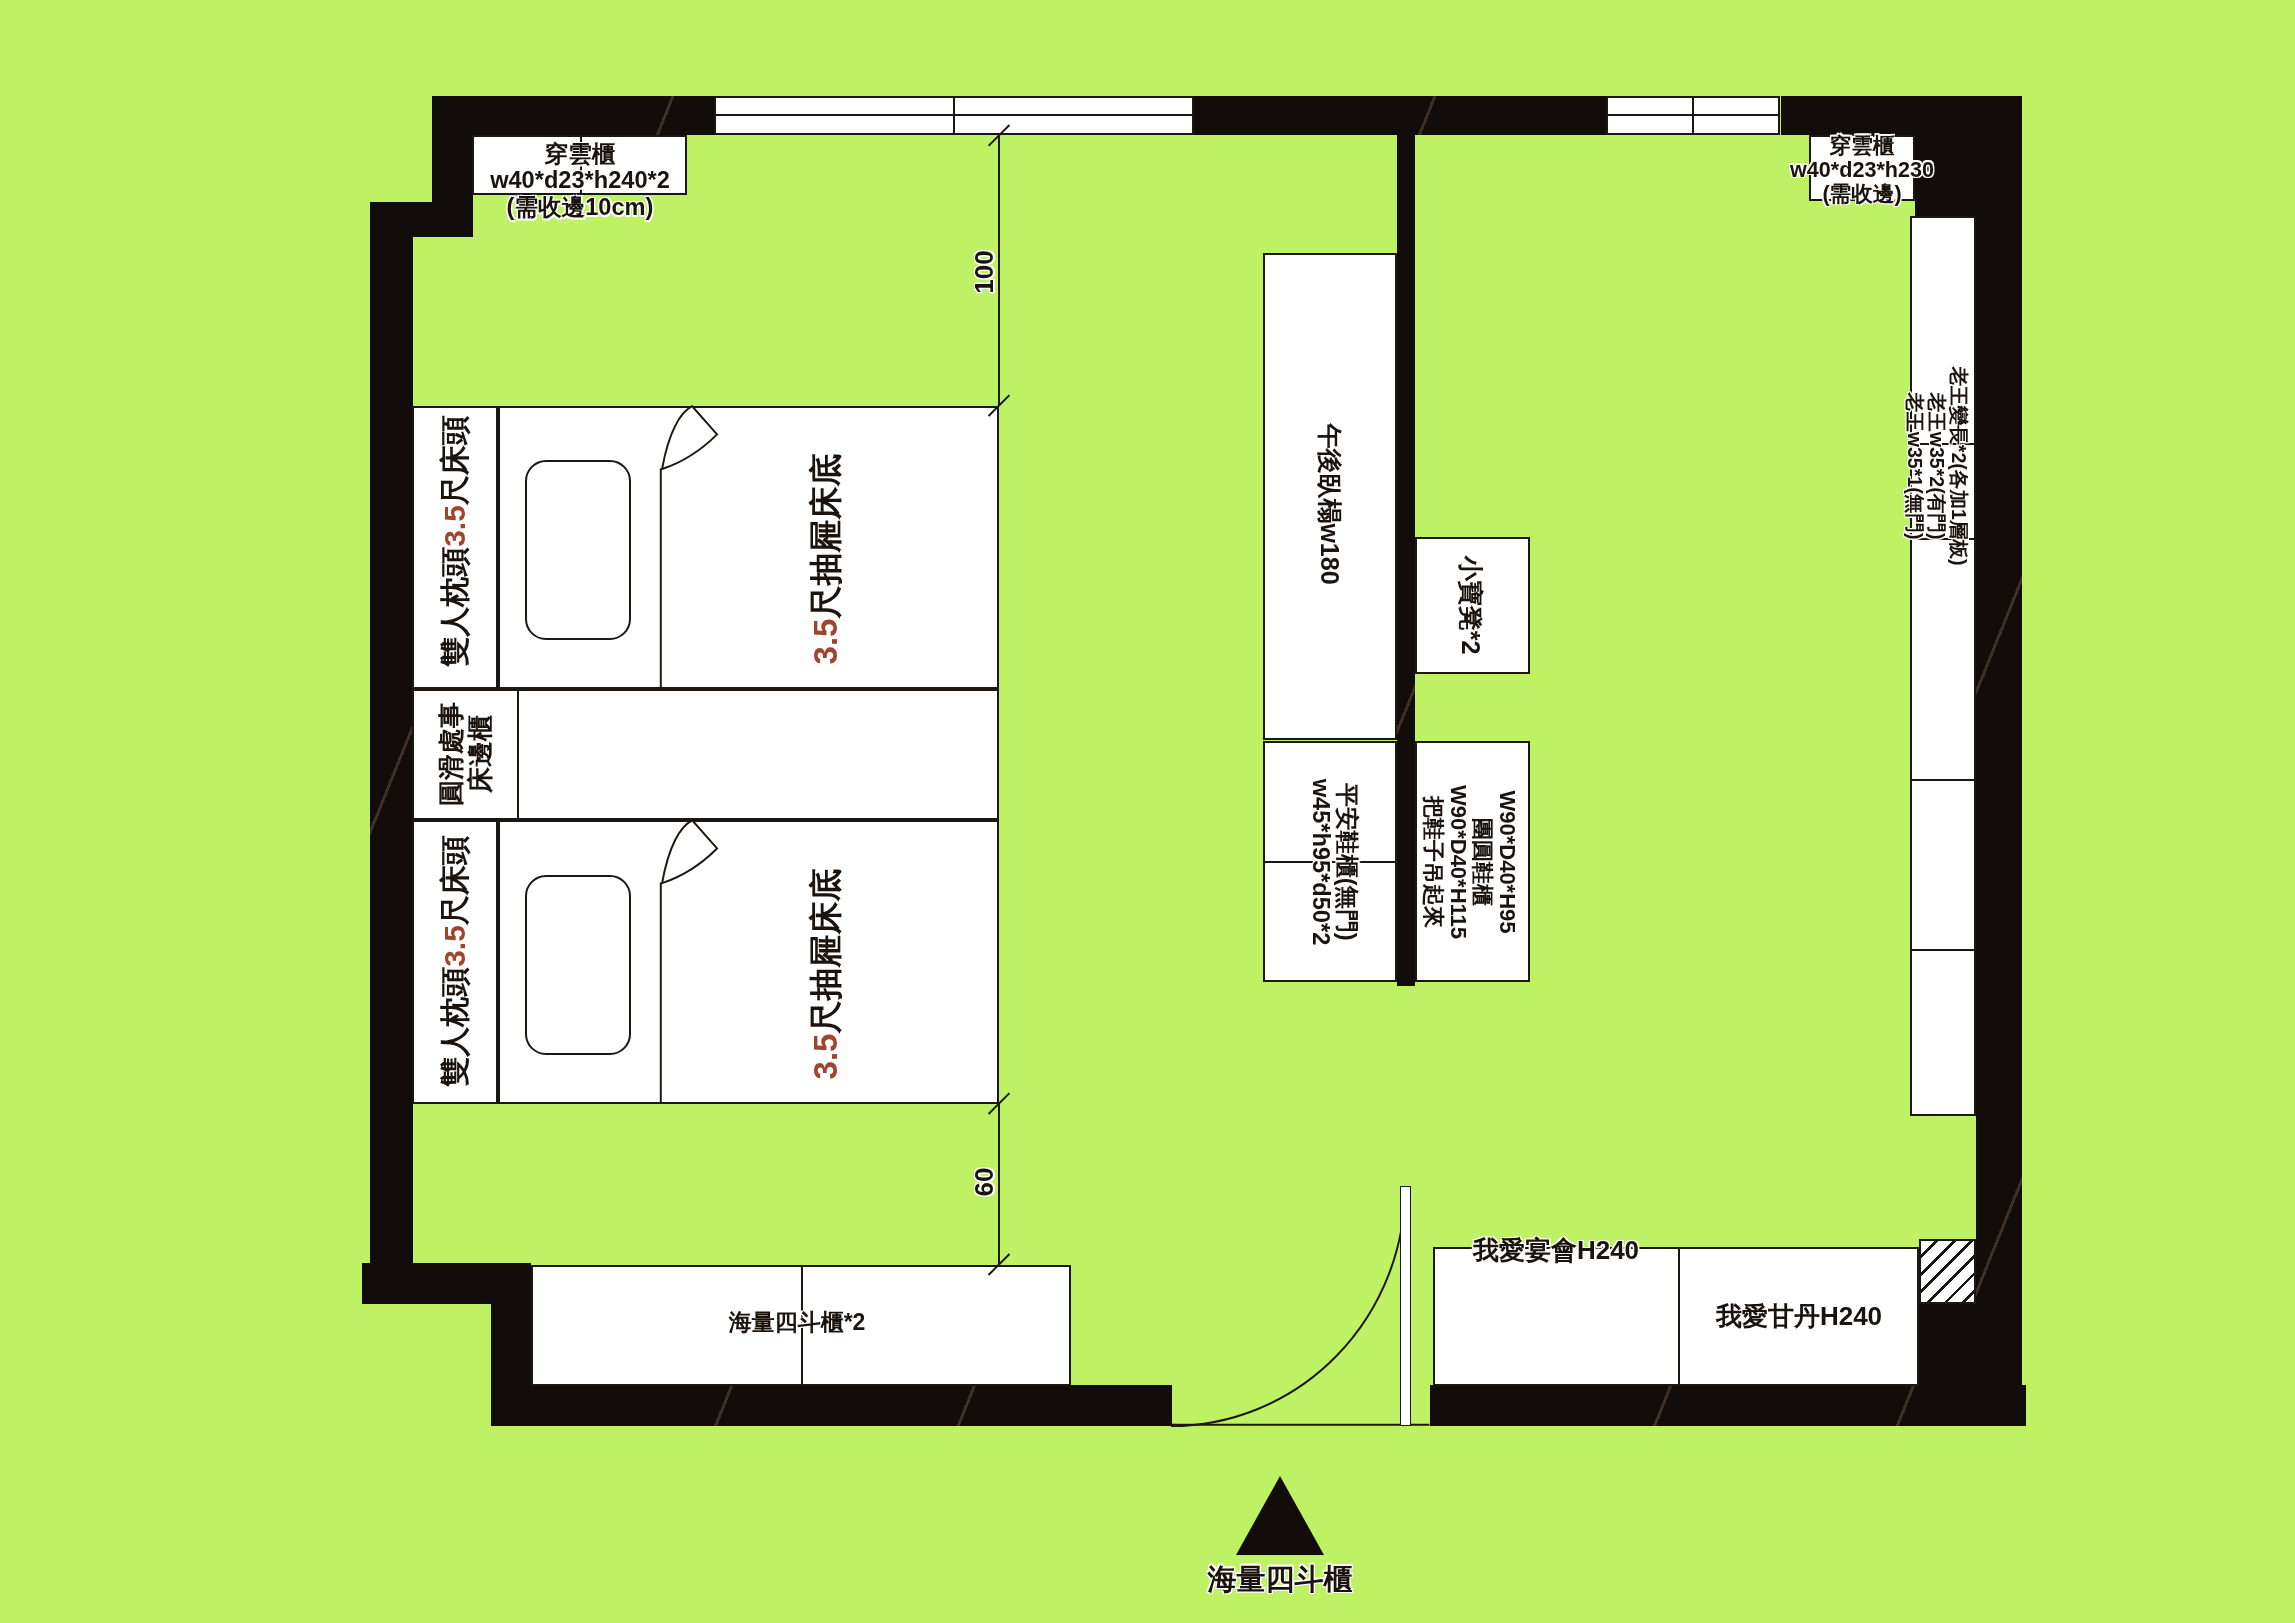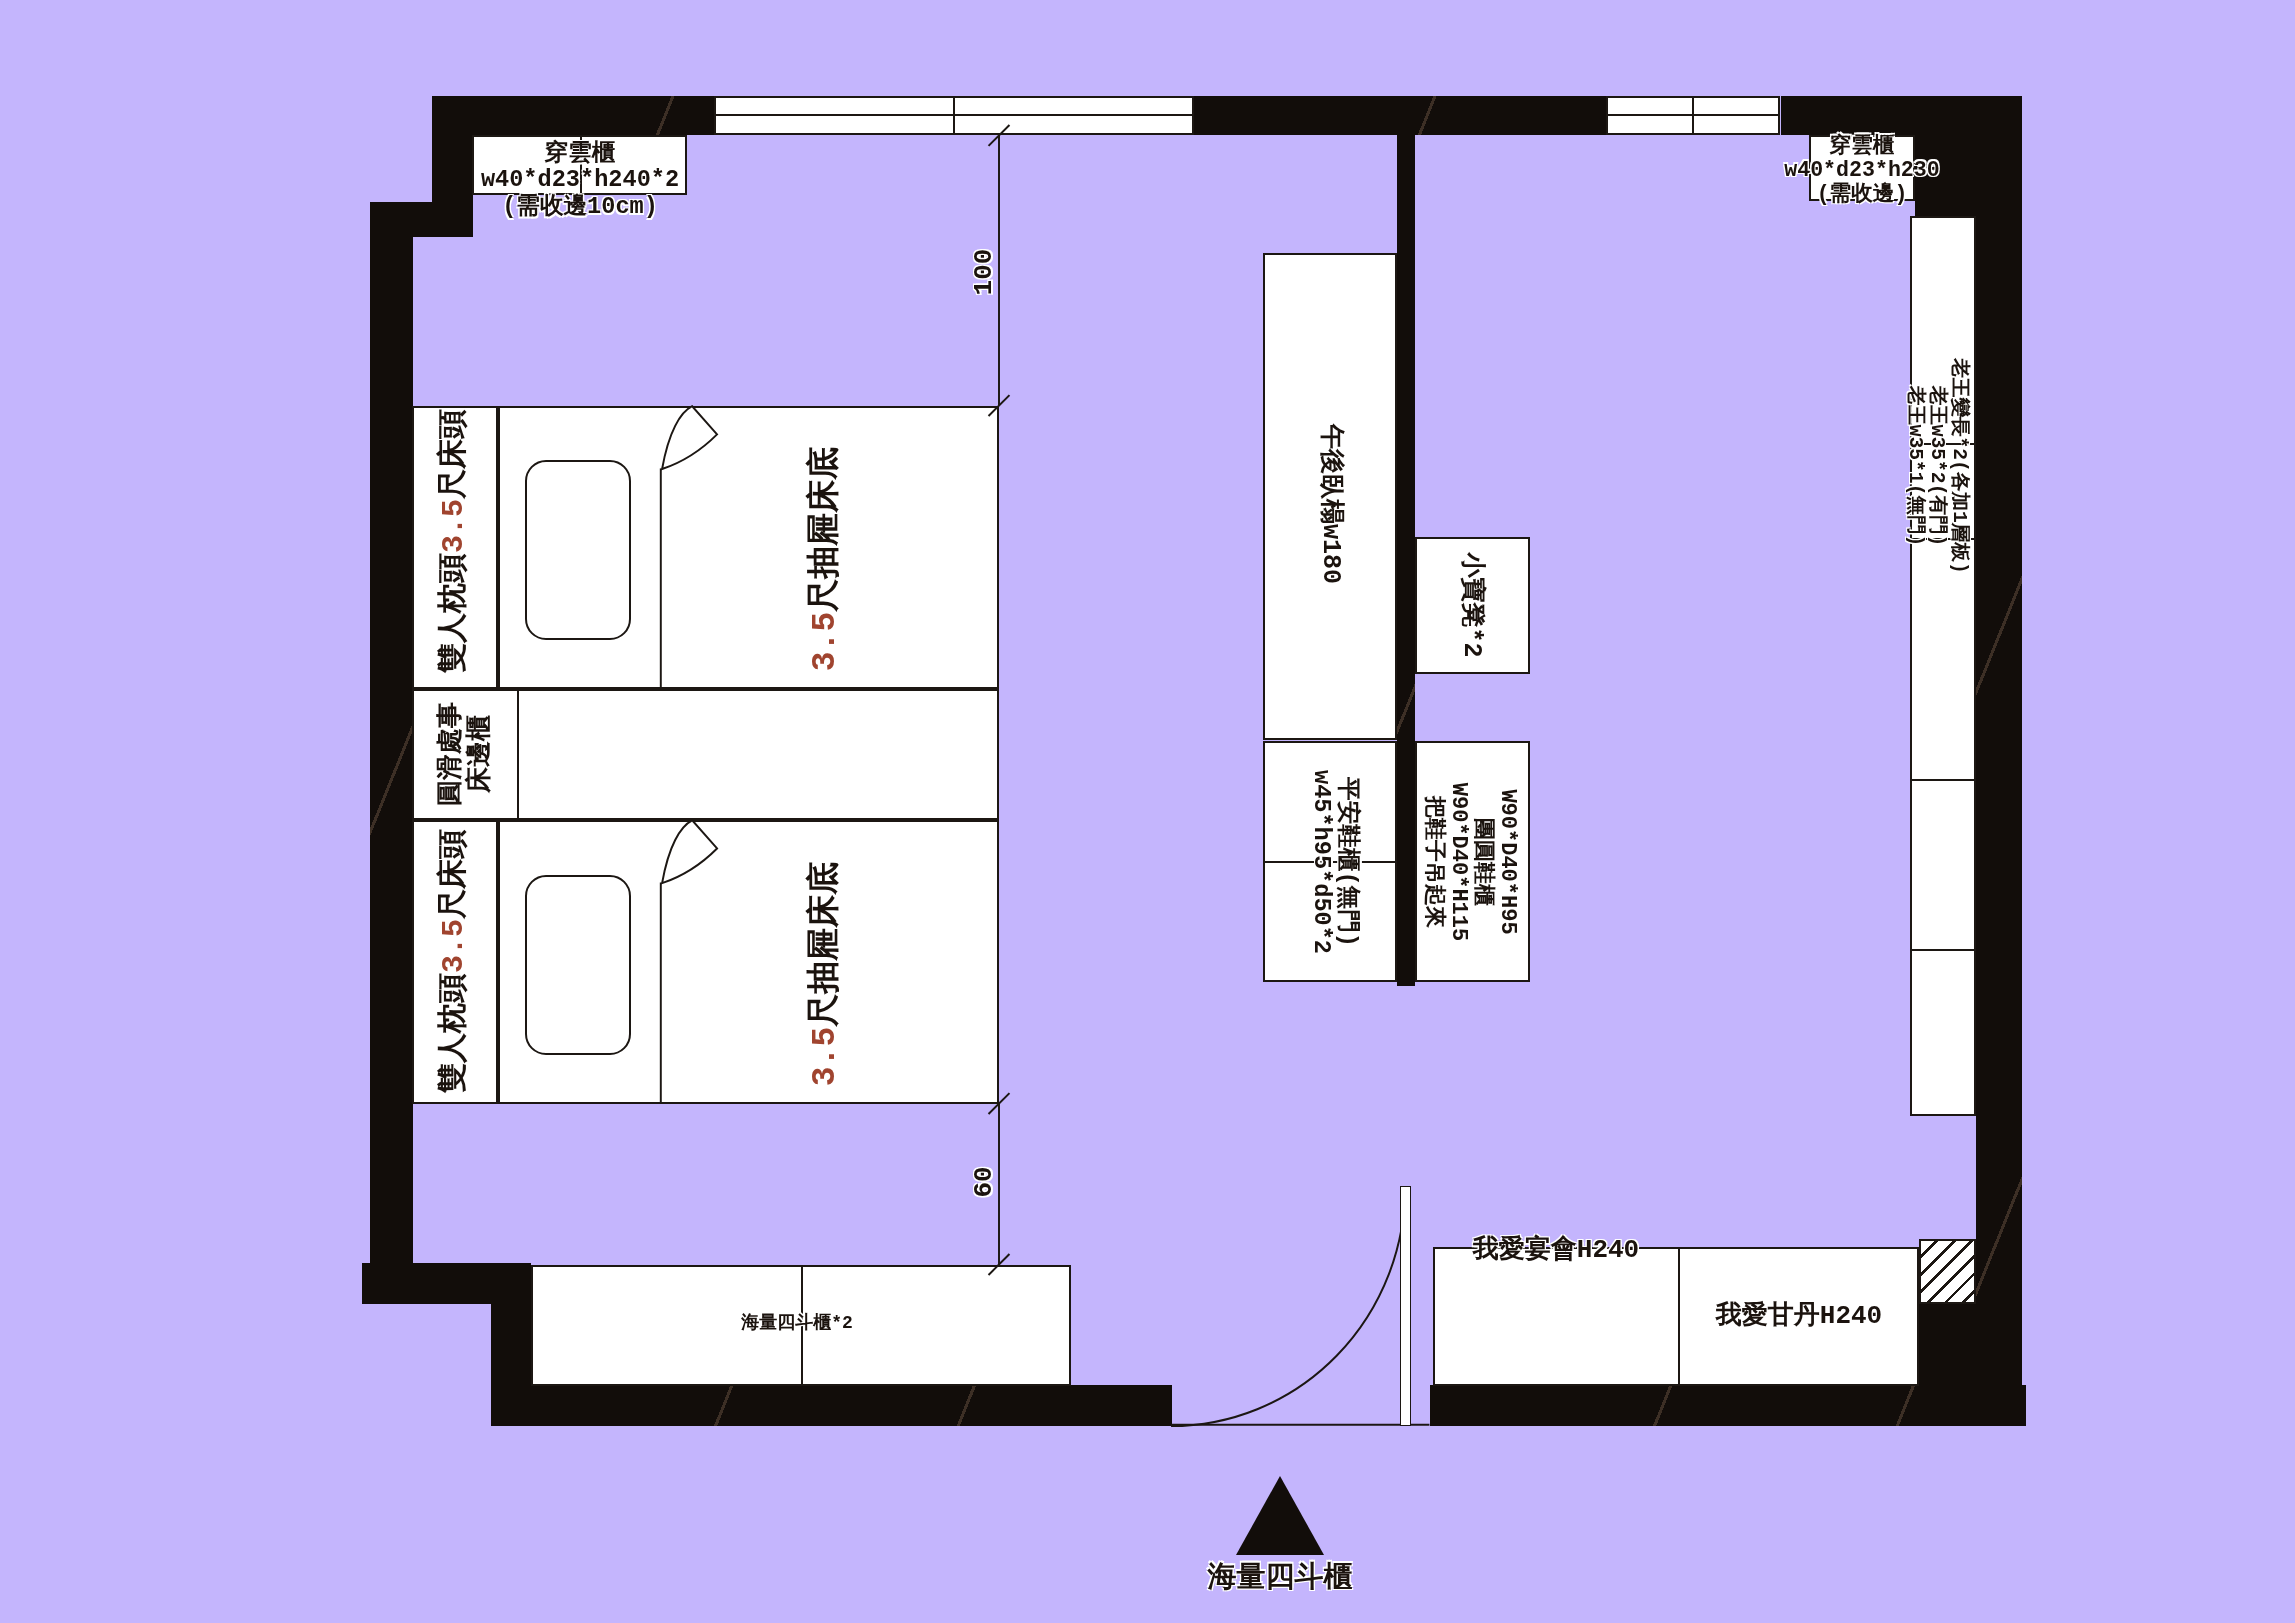--- a/index.html
+++ b/index.html
@@ -1,17 +1,17 @@
 <!DOCTYPE html>
 <html style="font-size:10.5px"><head>
 <meta charset="utf-8">
 <style>
   html,body{margin:0;padding:0;background:#ffffff;}
-  #plan{position:relative;width:2295px;height:1623px;background:#c4b5fd;
-        font-family:Liberation Mono, monospace;color:#1b130e;overflow:hidden;}
+  #plan{position:relative;width:2295px;height:1623px;background:#bef264;
+        font-family:Liberation Sans, sans-serif;color:#1b130e;overflow:hidden;}
   .wall{position:absolute;background:#120d0a;
         background-image:repeating-linear-gradient(112deg,transparent 0 222px,rgba(125,98,78,.4) 222px 225px);}
   .box{position:absolute;background:#fff;border:2px solid #1c1713;box-sizing:border-box;}
   .thin{border-width:1.3px;}
   .pillow{border-radius:21px;}
   .vdiv{position:absolute;top:0;bottom:0;width:2px;background:#1c1713;}
   .hdiv{position:absolute;left:0;right:0;height:2px;background:#1c1713;}
   .window{position:absolute;background:#fff;border:2px solid #1c1713;box-sizing:border-box;}
   .window .mid{position:absolute;left:-0.7px;right:-0.7px;top:50%;height:2px;margin-top:-1.3px;background:#1c1713;}
   .window .mull{position:absolute;top:-0.7px;bottom:-0.7px;left:50%;width:2px;margin-left:-1.3px;background:#1c1713;}
@@ -165,21 +165,21 @@
     <div>團圓鞋櫃</div>
     <div>W90*D40*H95</div>
   </div>
 
   <div class="label cw cols-rev" style="left:1936px;top:466px;font-size:19.6px">
     <div>老王w35*1(無門)</div>
     <div>老王w35*2(有門)</div>
     <div>老王變長*2(各加1層板)</div>
   </div>
 
-  <div class="label" style="left:797px;top:1323px;font-size:18px">海量四斗櫃*2</div>
+  <div class="label" style="left:797px;top:1323px;font-size:23px">海量四斗櫃*2</div>
   <div class="label" style="left:1556px;top:1251px;font-size:26px">我愛宴會H240</div>
   <div class="label" style="left:1799px;top:1317px;font-size:26px">我愛甘丹H240</div>
 
   <div class="tri" style="left:1236px;top:1476px"></div>
   <div class="label" style="left:1280px;top:1579px;font-size:29px">海量四斗櫃</div>
 
 </div>
 
 
 </body></html>

